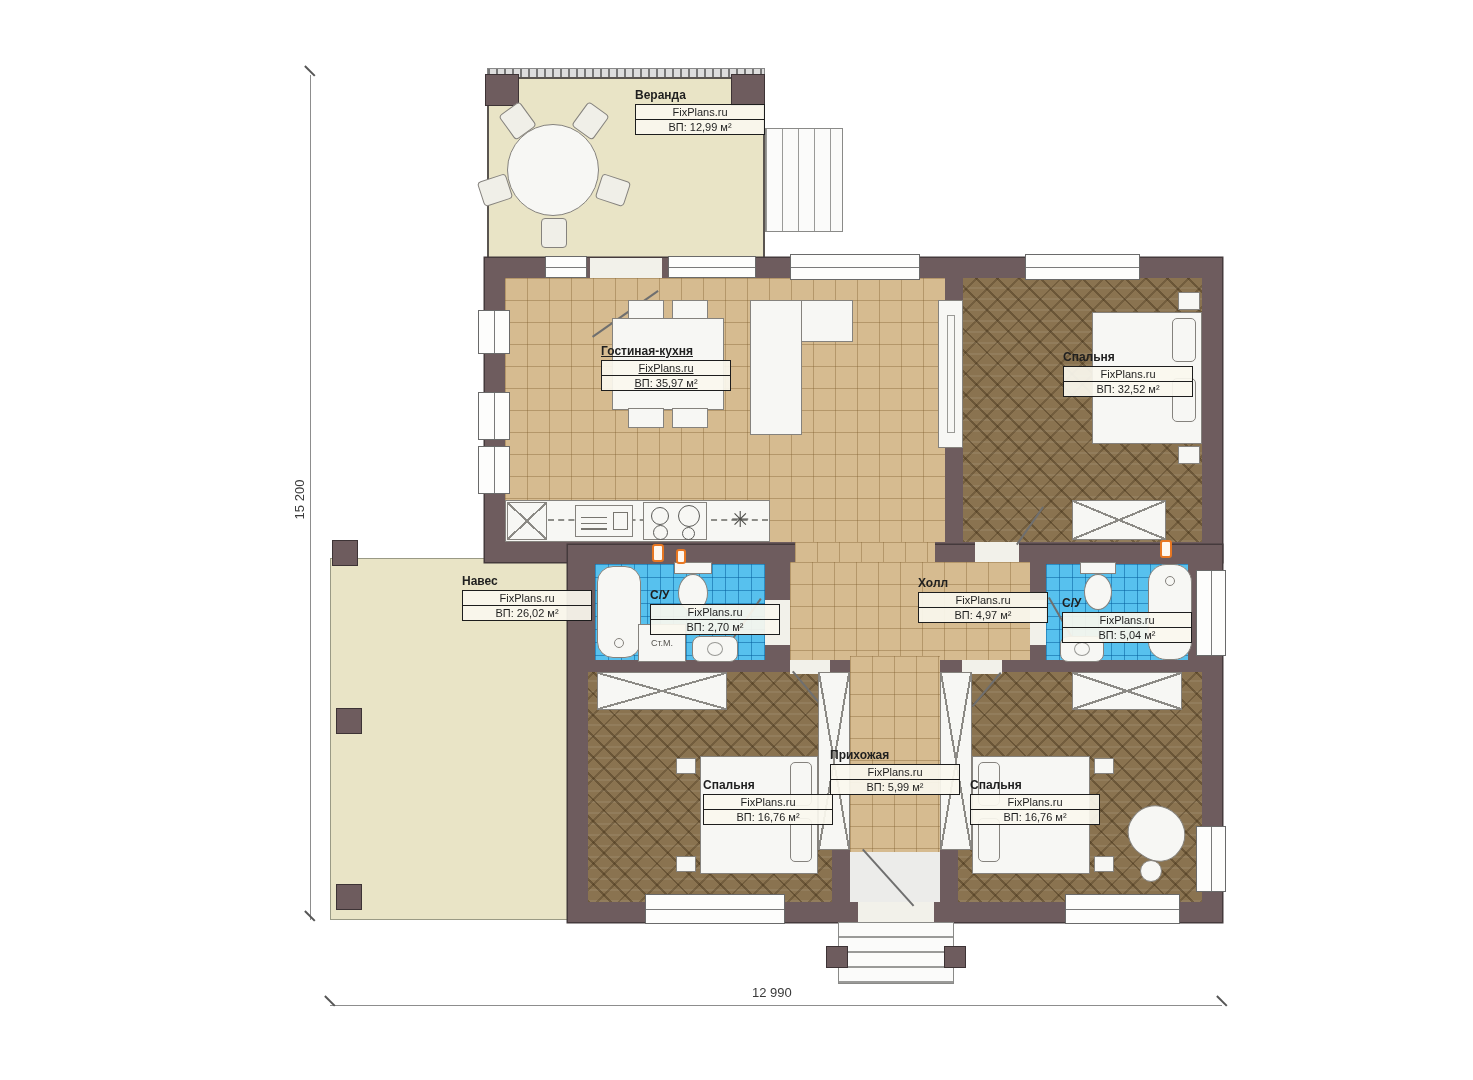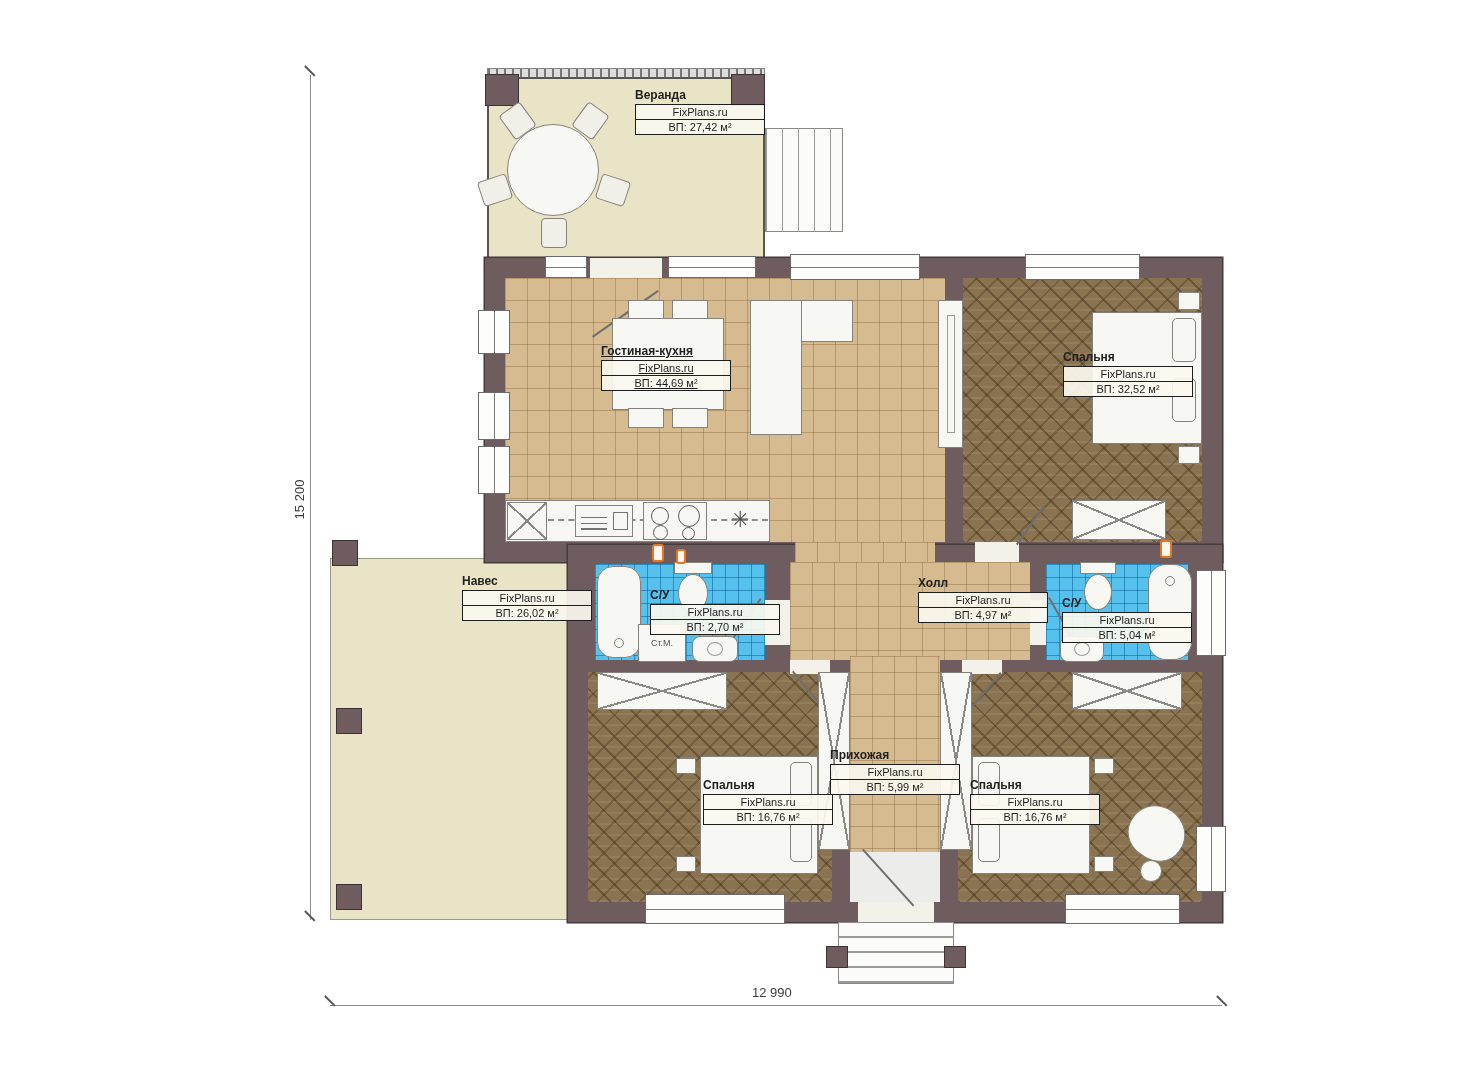--- a/index.html
+++ b/index.html
@@ -233,29 +233,29 @@
   <div class="abs furn" style="left:978px;top:818px;width:22px;height:44px;border-radius:5px;"></div>
   <div class="abs furn" style="left:1094px;top:758px;width:20px;height:16px;"></div>
   <div class="abs furn" style="left:1094px;top:856px;width:20px;height:16px;"></div>
   <div class="abs furn" style="left:1128px;top:806px;width:58px;height:54px;border-radius:50% 50% 45% 45%;transform:rotate(35deg);"></div>
   <div class="abs furn circle" style="left:1140px;top:860px;width:22px;height:22px;"></div>
 
   <div class="rlabel" style="left:635px;top:88px;">
     <div class="rname">Веранда</div>
     <div class="lbox">
         <div class="lbrand">FixPlans.ru</div>
-    <div class="larea">ВП: 27,42 м²</div>
+    <div class="larea">ВП: 12,99 м²</div>
       </div>
   </div>
 
   <div class="rlabel" style="left:601px;top:344px;text-decoration:underline;">
     <div class="rname">Гостиная-кухня</div>
     <div class="lbox">
         <div class="lbrand">FixPlans.ru</div>
-    <div class="larea">ВП: 44,69 м²</div>
+    <div class="larea">ВП: 35,97 м²</div>
       </div>
   </div>
 
   <div class="rlabel" style="left:1063px;top:350px;">
     <div class="rname">Спальня</div>
     <div class="lbox">
         <div class="lbrand">FixPlans.ru</div>
     <div class="larea">ВП: 32,52 м²</div>
       </div>
   </div>

